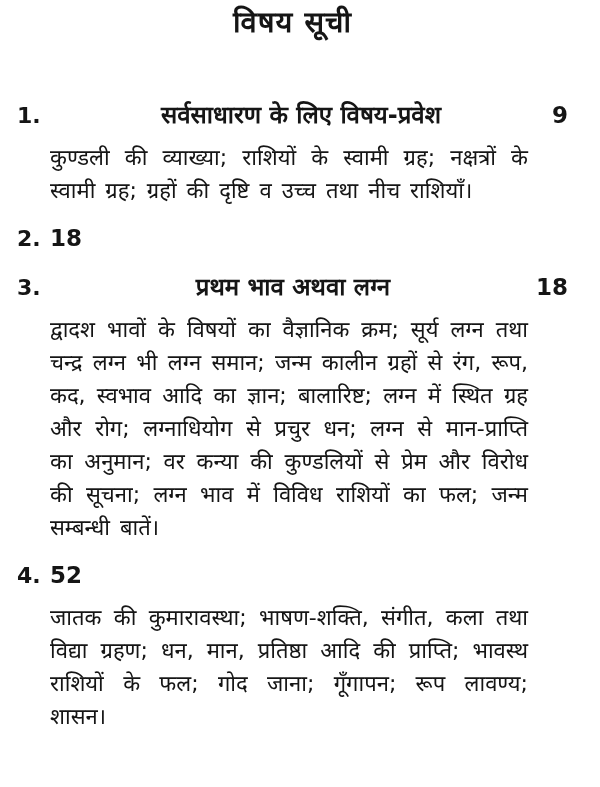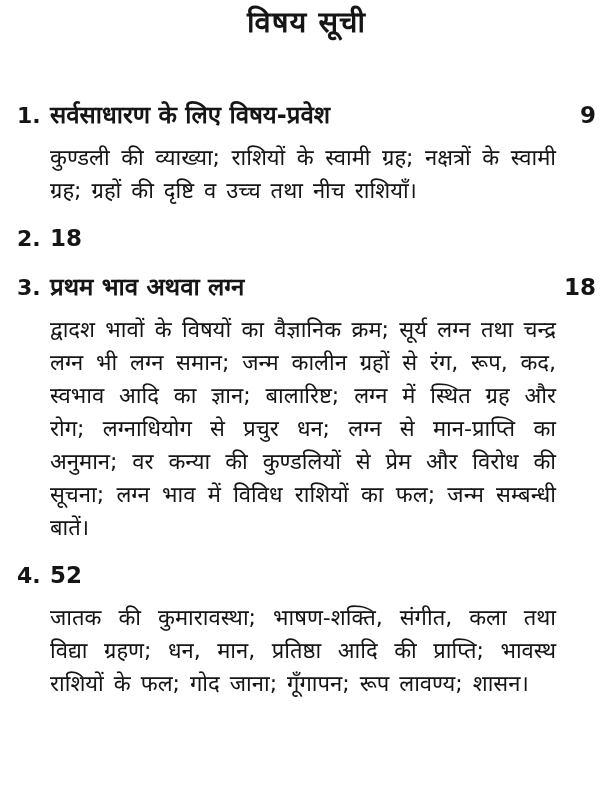--- a/index.html
+++ b/index.html
@@ -5,21 +5,21 @@
   html, body {
     margin: 0;
     padding: 0;
   }
   .page {
     position: relative;
     width: 600px;
     height: 787px;
     background: #ffffff;
     box-sizing: border-box;
-    padding: 2px 4px 0 17px;
+    padding: 2px 32px 0 17px;
     overflow: hidden;
     font-family: "DejaVu Sans", sans-serif;
     color: #151515;
   }
   .main-title {
     text-align: center;
     font-size: 29px;
     font-weight: bold;
     line-height: 40px;
     margin: 0 0 56px 0;
@@ -38,20 +38,21 @@
   }
   .entry-num {
     flex: 0 0 33px;
     font-size: 22px;
     font-weight: bold;
   }
   .entry-title {
     flex: 1 1 auto;
     font-size: 24px;
     font-weight: bold;
+    text-align: center;
   }
   .entry-page {
     flex: 0 0 auto;
     font-size: 23px;
     font-weight: bold;
     text-align: right;
   }
   .entry-desc {
     margin: 8px 40px 0 33px;
     font-size: 22px;

